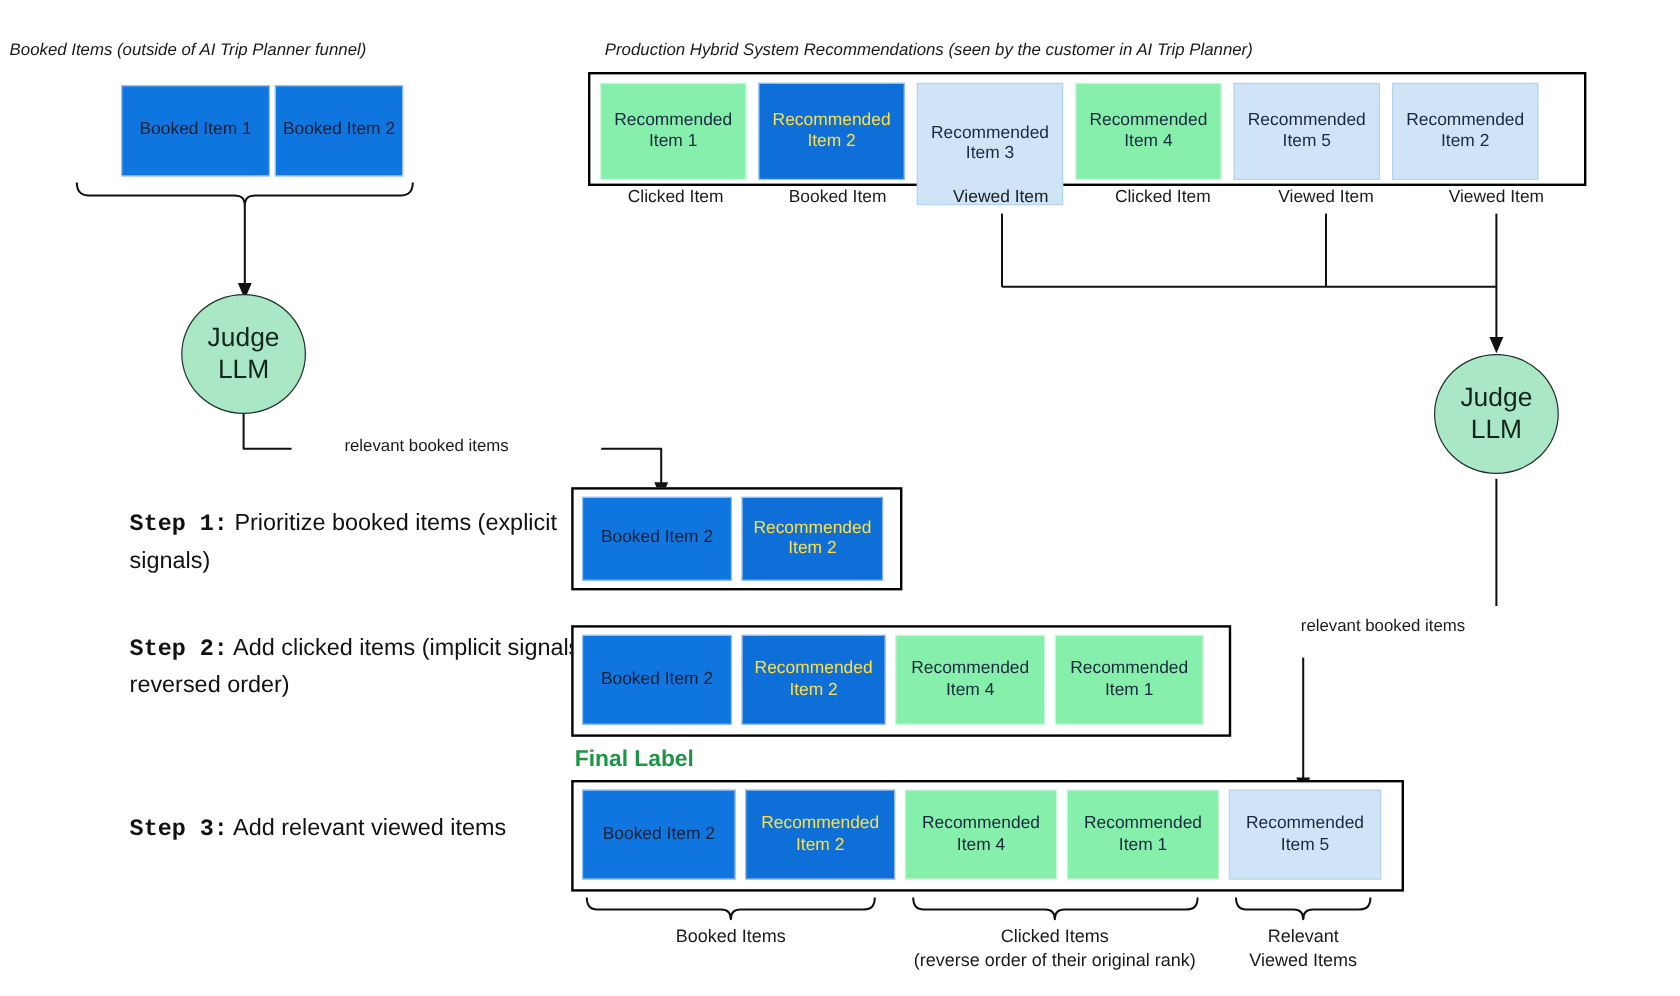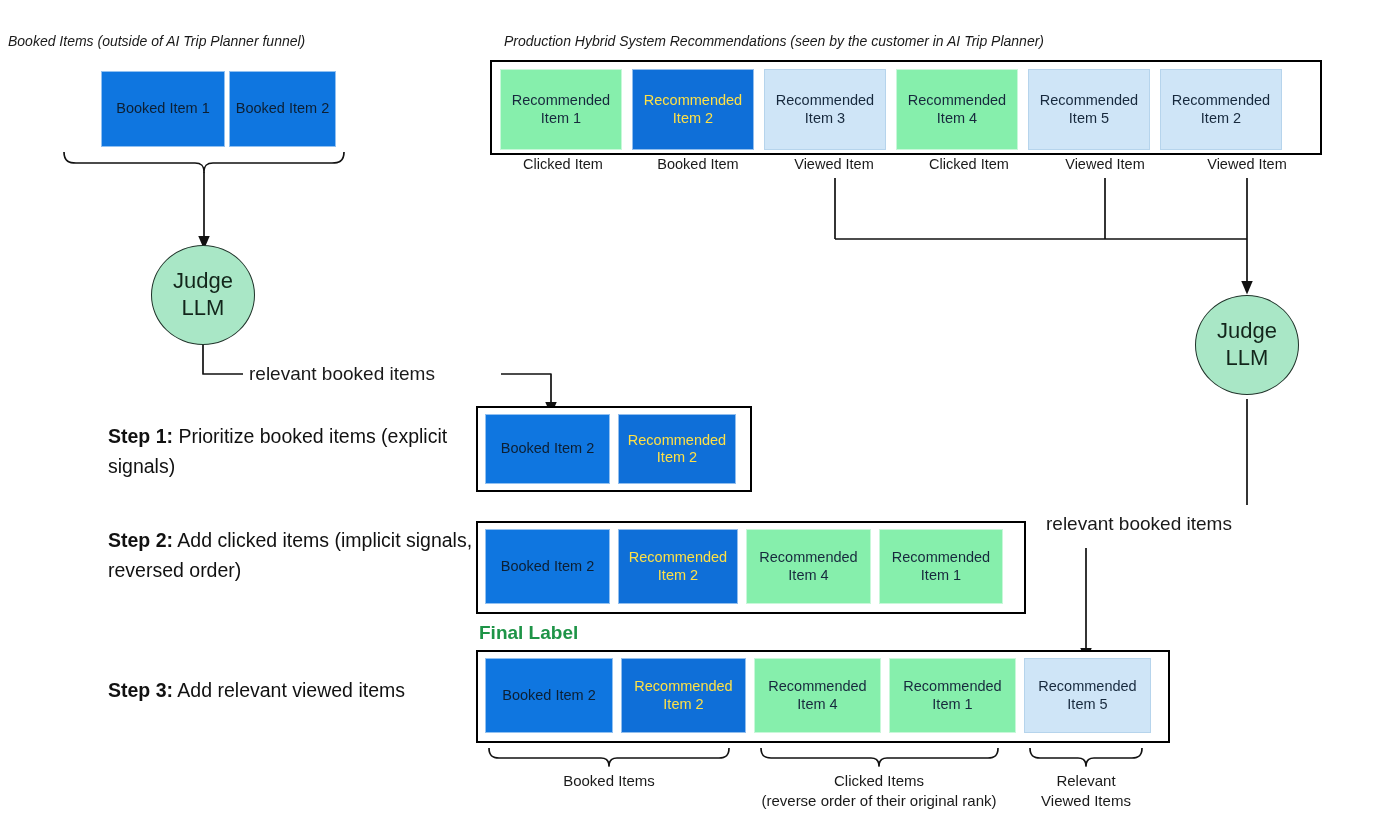--- a/index.html
+++ b/index.html
@@ -41,27 +41,27 @@
 
   
   .judge{
     box-sizing:border-box;border-radius:50%;
     background:#a9e7c6;border:1.6px solid #20332a;
     display:flex;flex-direction:column;align-items:center;justify-content:center;
     font-size:22px;color:#13261b;line-height:1.22;
   }
 
   
-  .flowlabel{font-size:19px;color:#1a1a1a;white-space:nowrap;}
+  .flowlabel{font-size:14px;color:#1a1a1a;white-space:nowrap;margin-left:38px;}
 
   
   .steptext{
     font-size:19.5px;color:#111111;line-height:1.52;width:380px;
   }
-  .steptext b{font-weight:bold;}
+  .steptext b{font-weight:bold;font-family:Liberation Mono, monospace;}
 
   .finallabel{
     font-size:19px;font-weight:bold;color:#1e9447;white-space:nowrap;
   }
 
   .bracketlabel{
     font-size:15px;color:#1a1a1a;text-align:center;line-height:1.35;
   }
 </style>
 </head>
@@ -110,21 +110,21 @@
   <div style="display:flex;gap:4px;">
     <div class="box booked" style="width:124px;height:76px;">Booked Item 1</div>
     <div class="box booked" style="width:107px;height:76px;">Booked Item 2</div>
   </div>
 </div>
 
 <div class="abs outline" style="left:490px;top:60px;width:832px;height:95px;">
   <div style="display:flex;gap:10px;padding:7px 8px;box-sizing:border-box;height:100%;">
     <div class="box clicked" style="width:122px;height:81px;">Recommended Item 1</div>
     <div class="box bookedrec" style="width:122px;height:81px;">Recommended Item 2</div>
-    <div class="box viewed" style="width:122px;height:81px;">Recommended Item 3</div>
+    <div class="box viewed" style="width:122px;height:102px;">Recommended Item 3</div>
     <div class="box clicked" style="width:122px;height:81px;">Recommended Item 4</div>
     <div class="box viewed" style="width:122px;height:81px;">Recommended Item 5</div>
     <div class="box viewed" style="width:122px;height:81px;">Recommended Item 2</div>
   </div>
 </div>
 
 <div class="abs sublabel" style="left:502px;top:156px;width:122px;">Clicked Item</div>
 <div class="abs sublabel" style="left:637px;top:156px;width:122px;">Booked Item</div>
 <div class="abs sublabel" style="left:773px;top:156px;width:122px;">Viewed Item</div>
 <div class="abs sublabel" style="left:908px;top:156px;width:122px;">Clicked Item</div>

